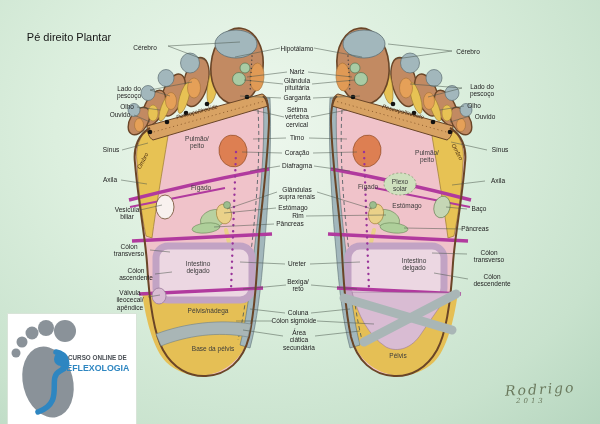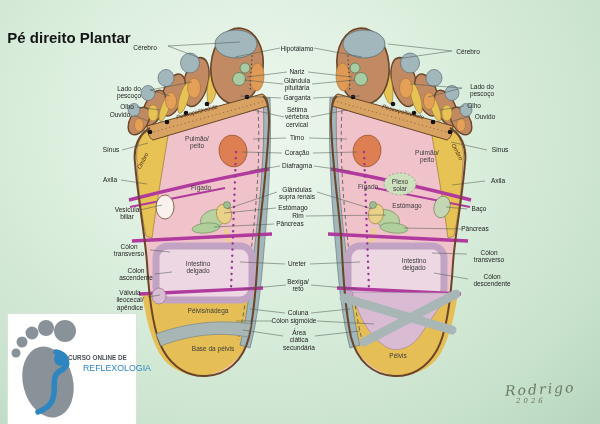--- a/index.html
+++ b/index.html
@@ -2,29 +2,29 @@
 <html><head>
 <meta charset="utf-8">
 <style>
   html,body{margin:0;padding:0;}
   #stage{
     position:relative;width:600px;height:424px;overflow:hidden;
     background:radial-gradient(ellipse at 42% 30%, #eef7ee 0%, #dcefde 40%, #c8e2cd 78%, #b6d6bf 100%);
     font-family:"Liberation Sans",sans-serif;
   }
   svg{position:absolute;left:0;top:0;}
-  .title{position:absolute;transform:translate(-50%,-50%);font-weight:bold;font-size:15px;color:#151515;white-space:nowrap;}
+  .title{position:absolute;transform:translate(-50%,-50%);font-weight:normal;font-size:11px;color:#151515;white-space:nowrap;}
   .lbl{position:absolute;transform:translate(-50%,-50%);font-size:6.5px;line-height:1.15;color:#222;
        text-align:center;white-space:pre-line;}
   .zone{color:#3b3b3b;}
   .band{font-size:5.8px;color:#4a2c12;font-style:italic;}
   .logo{position:absolute;left:8px;top:314px;width:128px;height:110px;background:#ffffff;
         box-shadow:0 0 0 1px #d8e4d8;}
   .logo-text1{position:absolute;left:60px;top:40px;font-size:6.3px;font-weight:bold;color:#4a4f55;white-space:nowrap;}
-  .logo-text2{position:absolute;left:75px;top:49px;font-size:8.8px;font-weight:normal;color:#2e86c1;white-space:nowrap;}
+  .logo-text2{position:absolute;left:52px;top:49px;font-size:8.8px;font-weight:bold;color:#2e86c1;white-space:nowrap;}
   .sig{position:absolute;color:#6b7a5e;font-family:"DejaVu Serif",serif;font-style:italic;}
   .sig-name{left:505px;top:381px;font-size:14px;transform:rotate(-3deg);letter-spacing:2px;}
   .sig-year{left:516px;top:397px;font-size:7px;letter-spacing:3px;}
 </style>
 </head>
 <body>
 
 <div id="stage">
 
   <svg width="600" height="424" viewBox="0 0 600 424">
@@ -265,15 +265,15 @@
       <circle cx="14" cy="28" r="5.5" fill="#8a9299"></circle>
       <circle cx="8" cy="39" r="4.5" fill="#8a9299"></circle>
       <path d="M30,98 C58,88 38,64 52,57 C64,51 58,40 48,38" fill="none" stroke="#2e86c1" stroke-width="5.5" stroke-linecap="round"></path>
       <circle cx="53" cy="45" r="7" fill="#2e86c1"></circle>
     </svg>
     <div class="logo-text1">CURSO ONLINE DE</div>
     <div class="logo-text2">REFLEXOLOGIA</div>
   </div>
 
   <div class="sig sig-name">Rodrigo</div>
-  <div class="sig sig-year">2026</div>
+  <div class="sig sig-year">2013</div>
 
 </div>
 
 </body></html>

